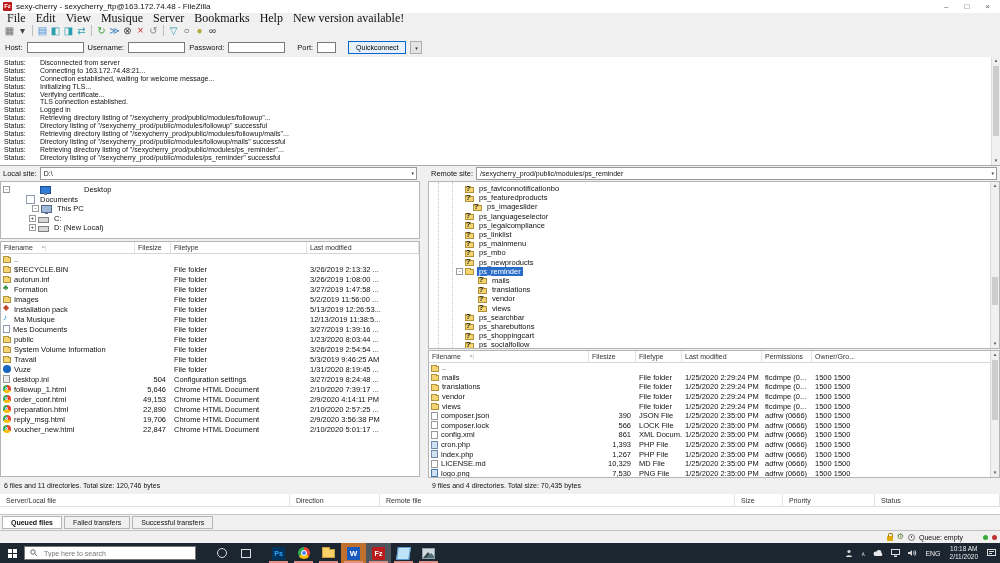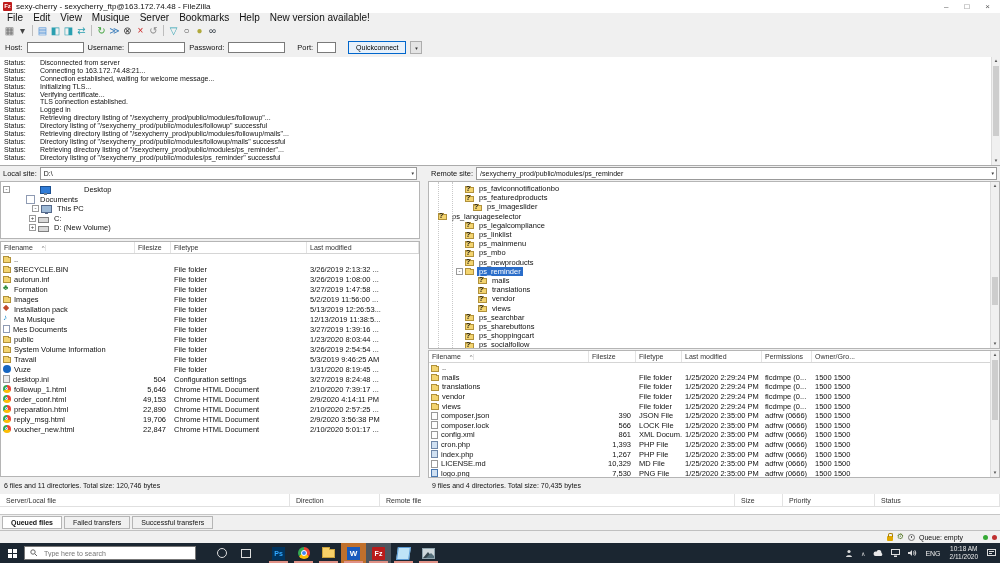--- a/index.html
+++ b/index.html
@@ -7,21 +7,21 @@
   .window{position:relative;width:1000px;height:563px;background:#f0f0f0;overflow:hidden;}
 
   
   .titlebar{position:absolute;top:0;left:0;right:0;height:13px;background:#fff;display:flex;align-items:center;font-size:8px;color:#111;}
   .appicon{width:9px;height:9px;background:#bf1d1d;color:#fff;font-size:6px;line-height:9px;text-align:center;margin:0 4px 0 3px;border-radius:1px;font-weight:bold;flex:none;}
   .title-text{flex:1;white-space:nowrap;overflow:hidden;}
   .winbtns{display:flex;gap:16px;margin-right:10px;color:#5a5a5a;font-size:8px;}
   .winbtns span{cursor:default;line-height:12px;}
 
   
-  .menubar{position:absolute;top:13px;left:0;right:0;height:10px;display:flex;align-items:center;font-size:10px;color:#111;padding-left:2px;}
+  .menubar{position:absolute;top:13px;left:0;right:0;height:10px;display:flex;align-items:center;font-size:12px;color:#111;padding-left:2px;font-family:Liberation Serif, serif;}
   .mi{padding:0 5px;line-height:10px;white-space:nowrap;}
 
   
   .toolbar{position:absolute;top:23px;left:0;right:0;height:15px;display:flex;align-items:center;padding-left:3px;}
   .tbi{width:13px;text-align:center;font-size:10px;line-height:13px;}
   .tbsep{width:1px;height:11px;background:#bdbdbd;margin:0 3px;}
 
   
   .qc{position:absolute;top:38px;left:0;right:0;height:18px;display:flex;align-items:center;font-size:7.5px;color:#111;gap:4px;padding-left:5px;}
   .qin{height:11px;border:1px solid #7a7a7a;background:#fff;font-size:7px;padding:0 2px;box-sizing:border-box;font-family:"Liberation Sans",sans-serif;}
@@ -294,21 +294,21 @@
         <span class="tlabel">This PC</span>
       </div>
       <div class="tree-row" style="padding-left: 28px;">
         <span class="expander">+</span>
         <span class="ti ti-drive"></span>
         <span class="tlabel">C:</span>
       </div>
       <div class="tree-row" style="padding-left: 28px;">
         <span class="expander">+</span>
         <span class="ti ti-drive"></span>
-        <span class="tlabel">D: (New Volume)</span>
+        <span class="tlabel">D: (New Local)</span>
       </div>
     </div>
   <div class="flist" style="top:241px;left:0;width:420px;height:236px">
     <div class="fhead lgrid" id="localHead">
         <span>Filename<span class="sort">^</span></span>
         <span>Filesize</span>
         <span>Filetype</span>
         <span>Last modified</span>
       </div>
     <div id="localRows">
@@ -498,21 +498,21 @@
       <div class="tree-row" style="padding-left: 27px;">
         <span class="exp-sp"></span>
         <span class="ti ti-folder ti-q"></span>
         <span class="tlabel">ps_featuredproducts</span>
       </div>
       <div class="tree-row" style="padding-left: 35px;">
         <span class="exp-sp"></span>
         <span class="ti ti-folder ti-q"></span>
         <span class="tlabel">ps_imageslider</span>
       </div>
-      <div class="tree-row" style="">
+      <div class="tree-row" style="padding-left: 27px;">
         <span class="exp-sp"></span>
         <span class="ti ti-folder ti-q"></span>
         <span class="tlabel">ps_languageselector</span>
       </div>
       <div class="tree-row" style="padding-left: 27px;">
         <span class="exp-sp"></span>
         <span class="ti ti-folder ti-q"></span>
         <span class="tlabel">ps_legalcompliance</span>
       </div>
       <div class="tree-row" style="padding-left: 27px;">

